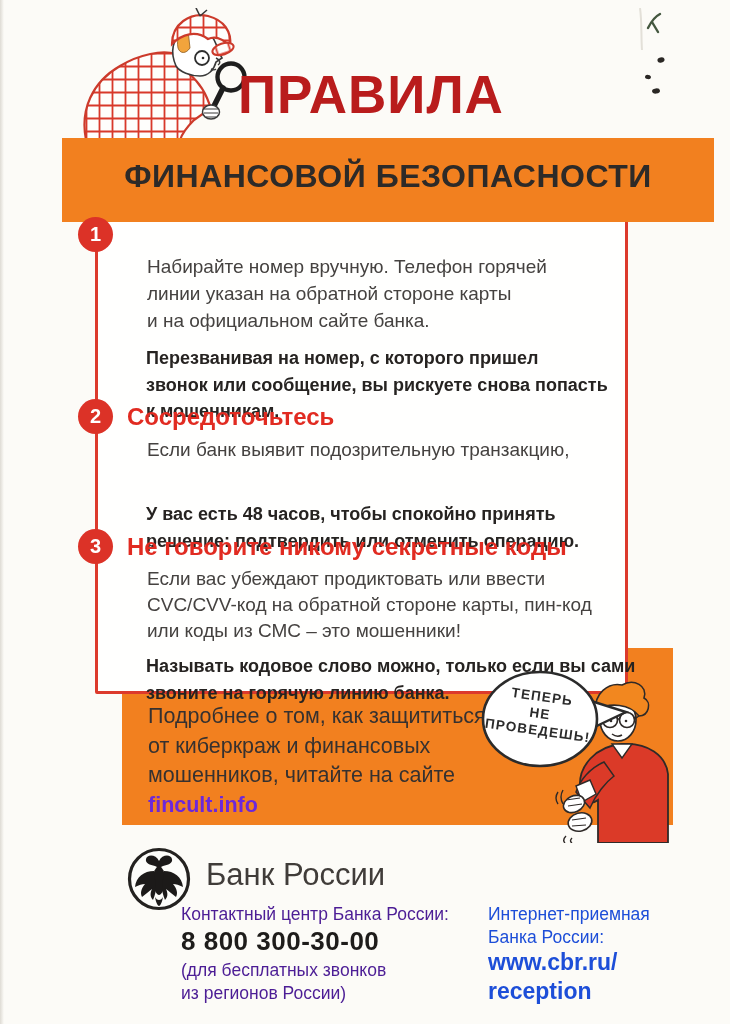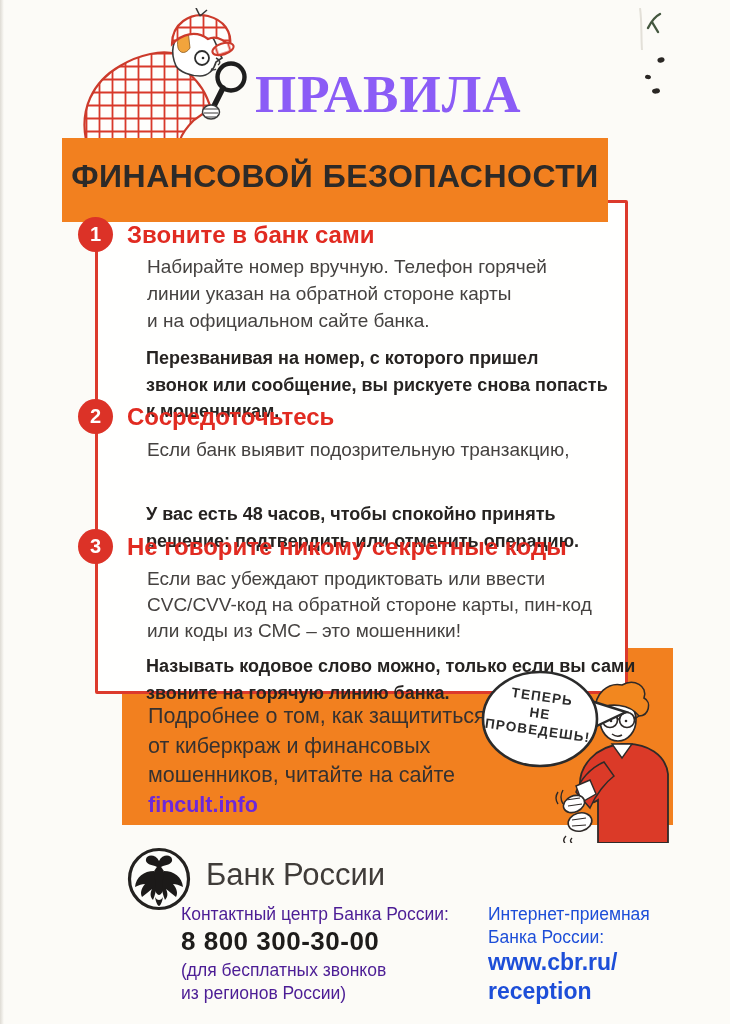--- a/index.html
+++ b/index.html
@@ -4,25 +4,25 @@
 <style>
   html,body{margin:0;padding:0;background:#e9e7e3;}
   #poster{
     position:relative; width:730px; height:1024px; margin:0 auto;
     background:#FCFBF7; overflow:hidden;
     font-family:"Liberation Sans", sans-serif;
   }
   .abs{position:absolute;}
   
   .main-title{
-    left:255px; top:68px; font-size:53px; font-weight:800;
-    color:#8b5cf6; letter-spacing:1px; z-index:2; line-height:1;font-family:Liberation Serif, serif;
+    left:238px; top:68px; font-size:53px; font-weight:800;
+    color:#b91c1c; letter-spacing:1px; z-index:2; line-height:1;
   }
   .banner{
-    left:62px; top:138px; width:546px; height:84px; background:#F2801F;
+    left:62px; top:138px; width:652px; height:84px; background:#F2801F;
     z-index:3; display:flex; align-items:center; justify-content:center;
   }
   .banner-text{
     font-size:32px; font-weight:bold; color:#2D2A28; letter-spacing:.5px;
     padding-bottom:8px; white-space:nowrap;
   }
   
   .card{
     left:95px; top:200px; width:533px; height:494px; background:#FFFFFE;
     border:3px solid #DC3A2C; border-radius:2px; box-sizing:border-box; z-index:2;
@@ -104,21 +104,20 @@
   <div class="abs main-title">ПРАВИЛА</div>
   <div class="abs banner">
     <span class="banner-text">ФИНАНСОВОЙ БЕЗОПАСНОСТИ</span>
   </div>
 
   <div class="abs card"></div>
 
   <div class="abs num-circle" style="top:217px;">
     <span>1</span>
   </div>
-  <div class="abs rule-title" style="top:221px;">Звоните в банк сами</div>
   <div class="abs rule-body" style="top:253px;">
     <div>Набирайте номер вручную. Телефон горячей</div>
     <div>линии указан на обратной стороне карты</div>
     <div>и на официальном сайте банка.</div>
   </div>
   <div class="abs rule-bold" style="top:336px;">
     <div>Перезванивая на номер, с которого пришел</div>
     <div>звонок или сообщение, вы рискуете снова попасть</div>
     <div>к мошенникам.</div>
   </div>

